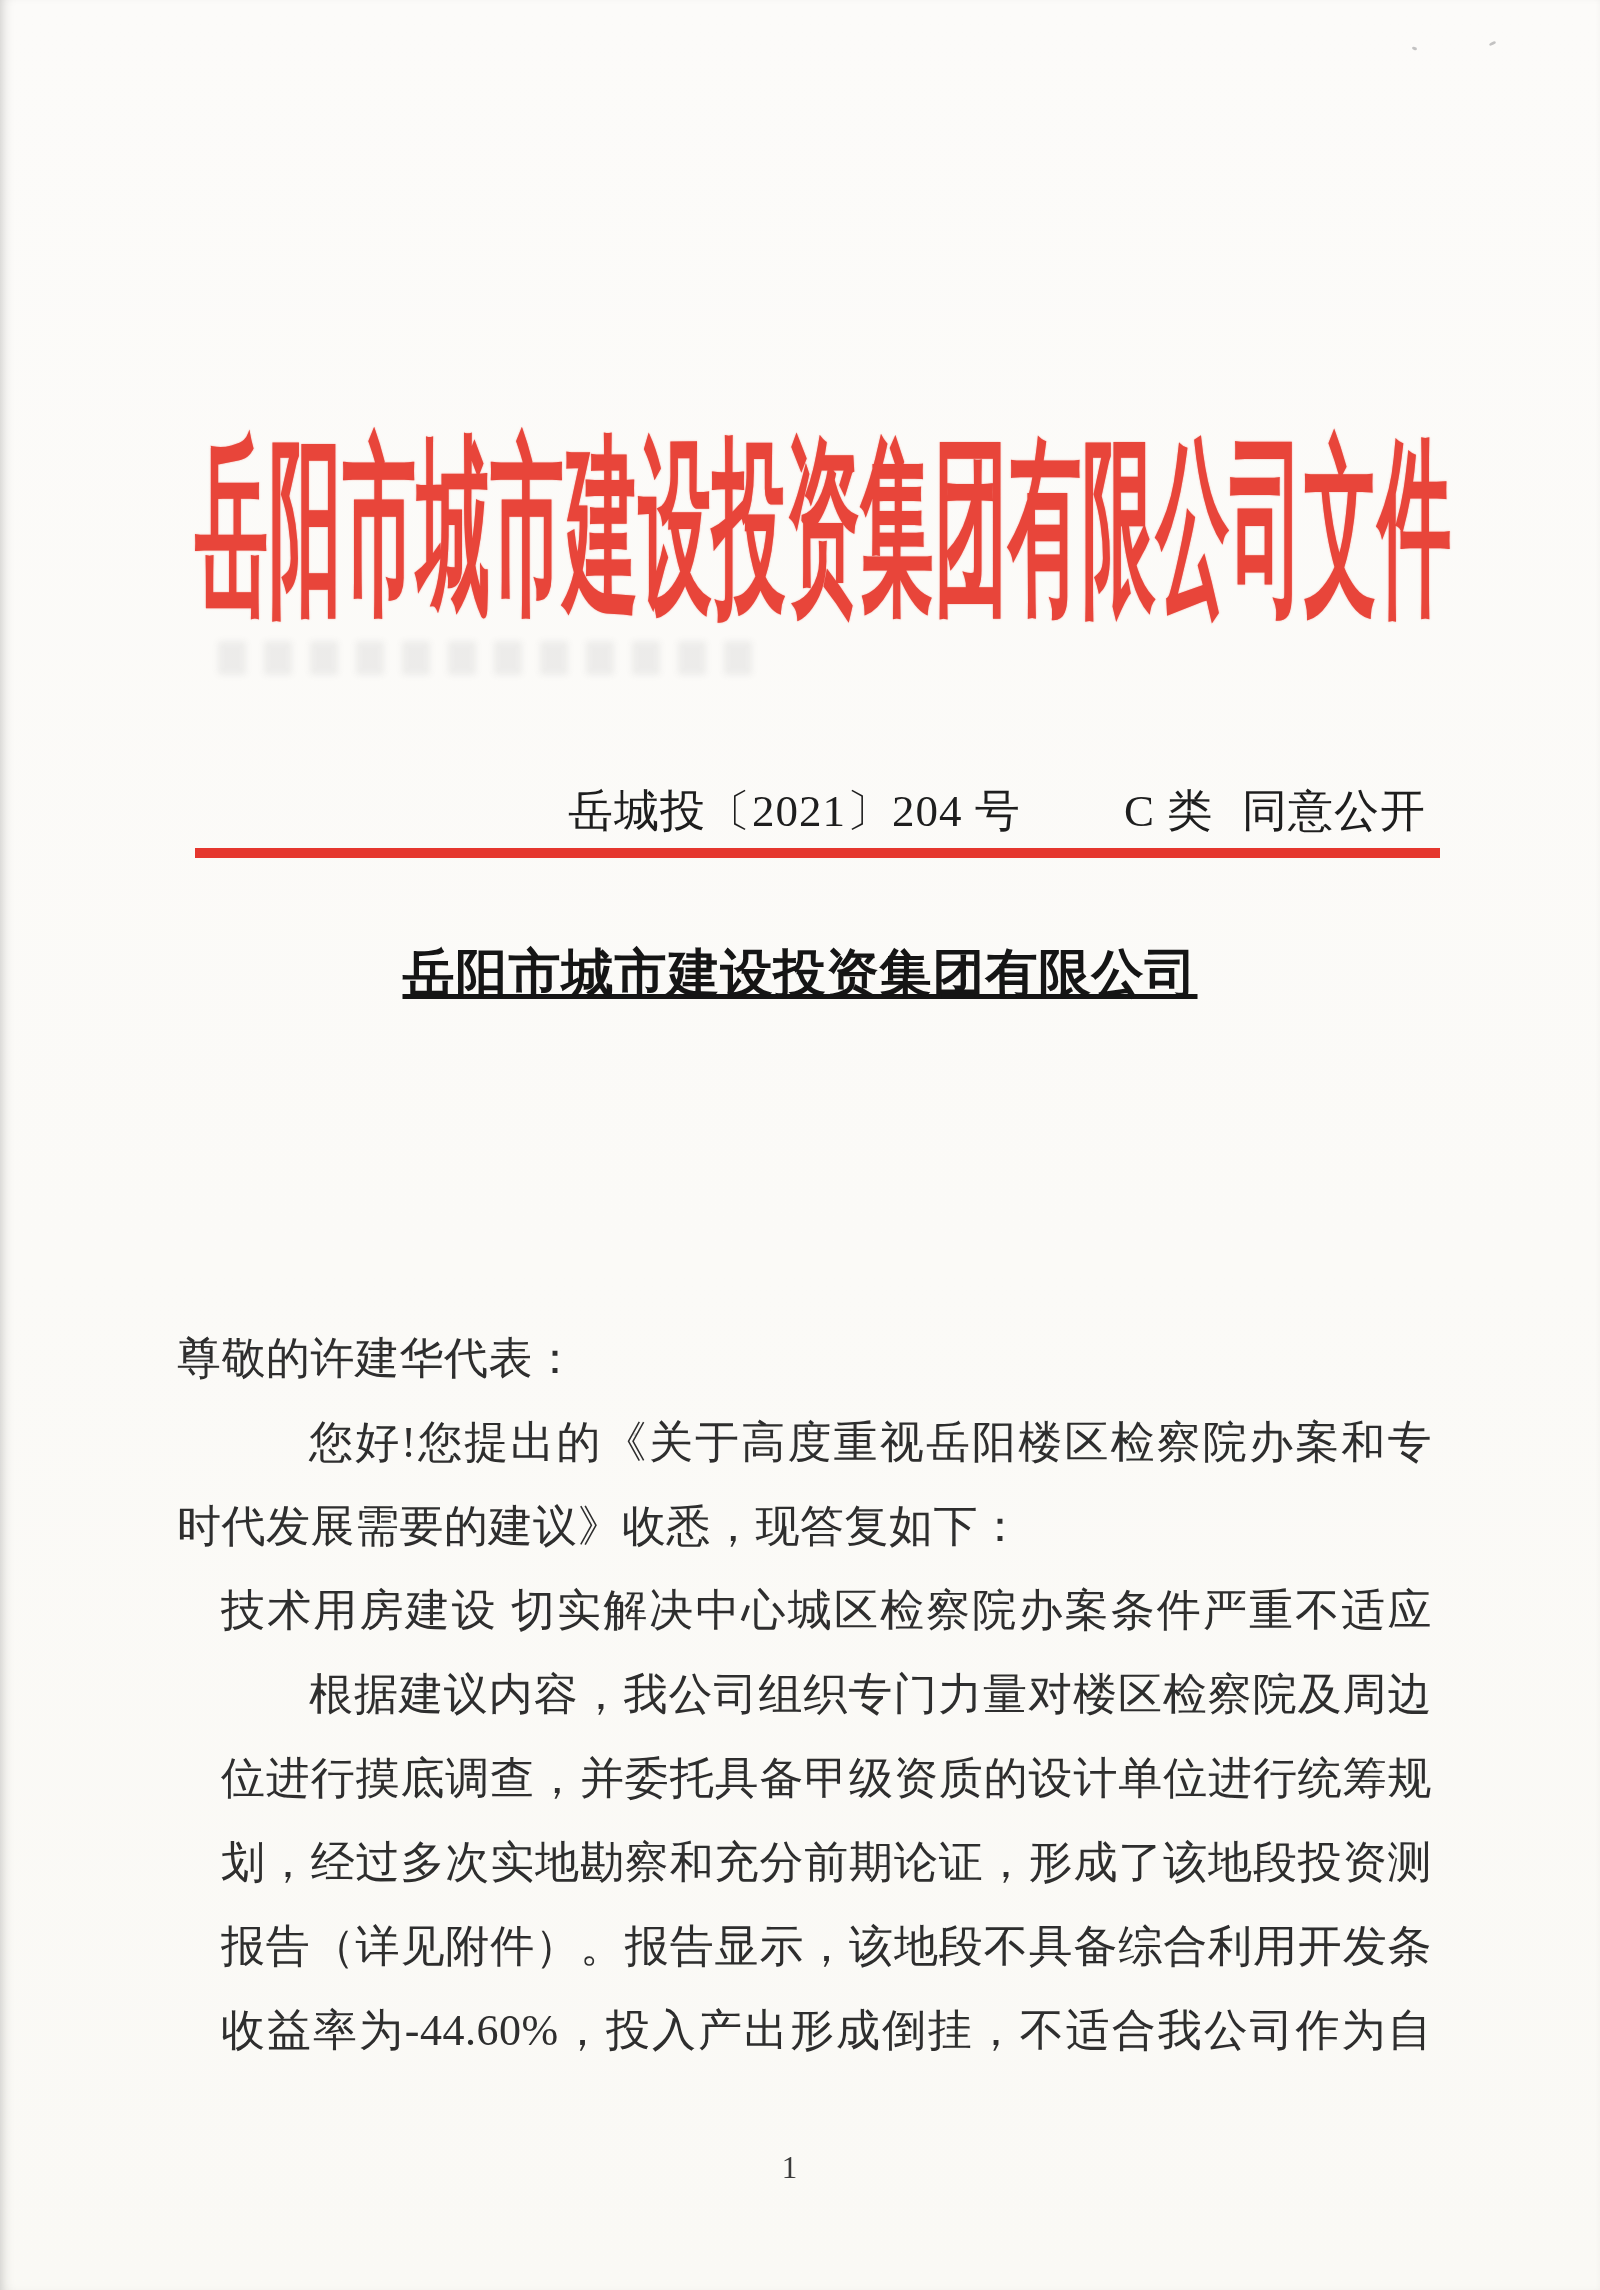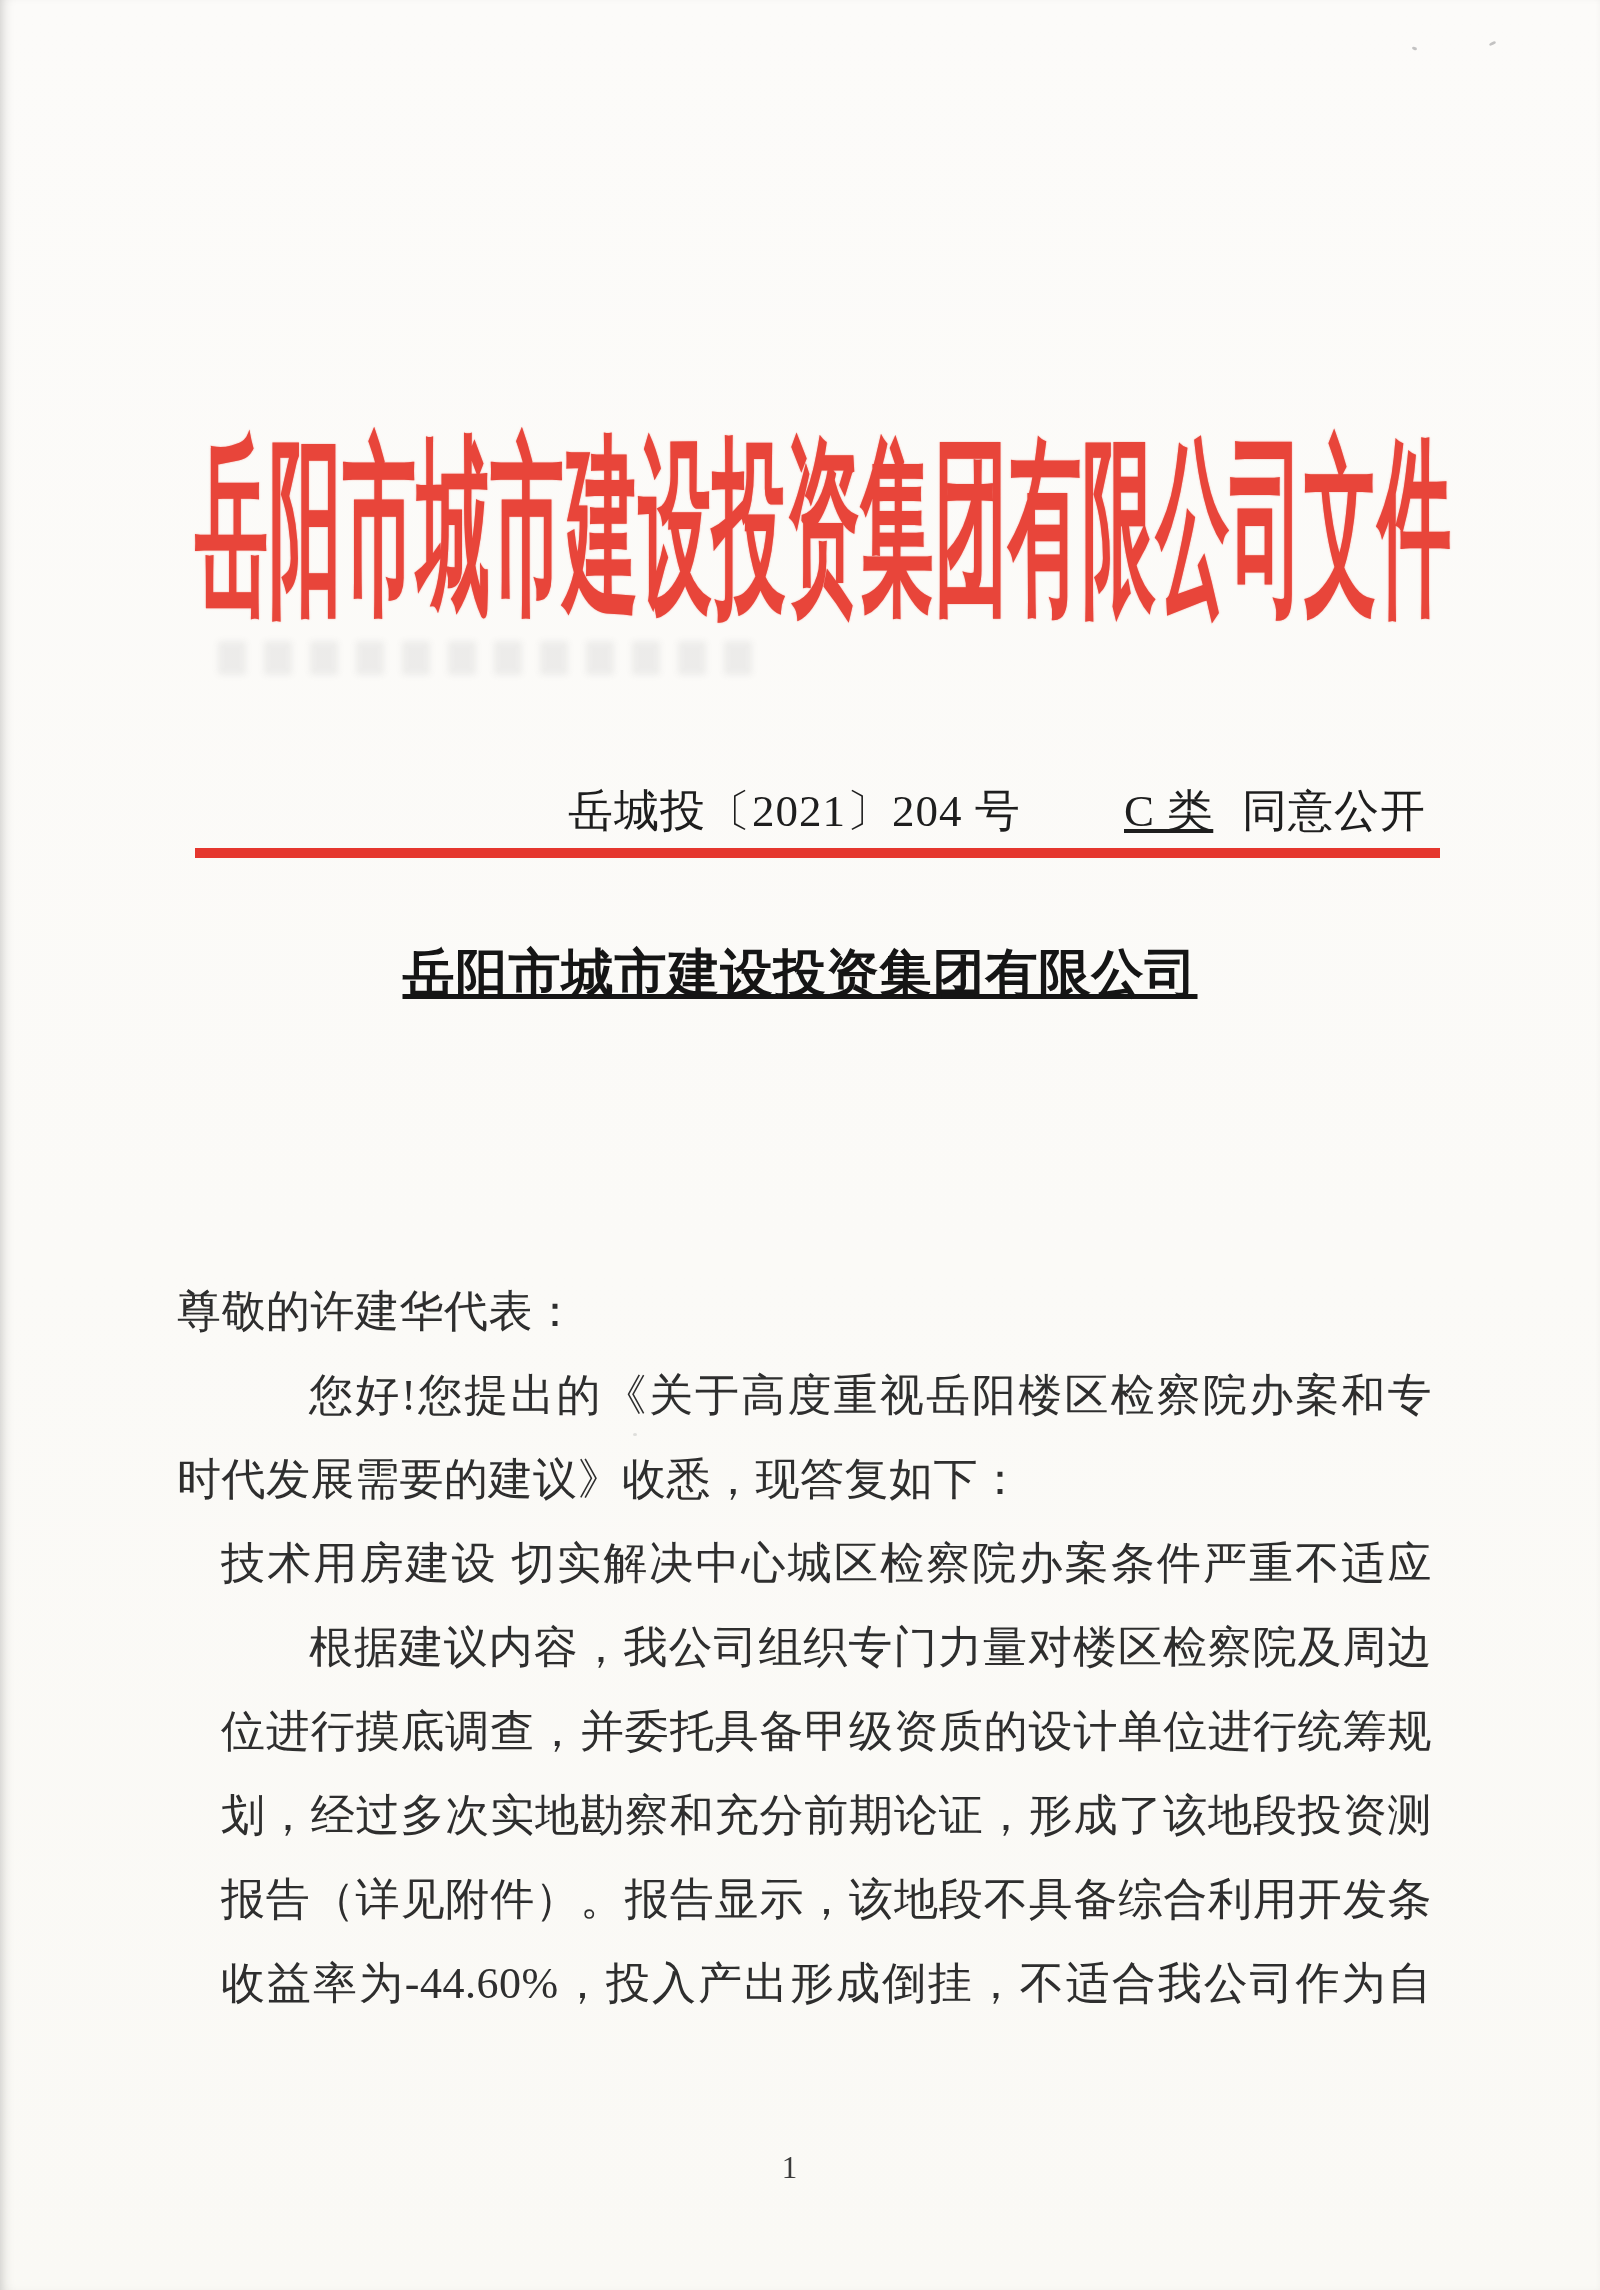--- a/index.html
+++ b/index.html
@@ -66,21 +66,21 @@
   .docline span{
     position:absolute;
     top:785px;
     font-size:45px;
     line-height:52px;
     color:#1e1e1e;
     letter-spacing:1px;
     white-space:nowrap;
   }
   .doc-number{left:568px;}
-  .doc-class{left:1124px;text-decoration:underline;}
+  .doc-class{left:1124px;}
   .doc-public{left:1242px;}
 
   
   .red-rule{
     position:absolute;
     left:195px; top:848px;
     width:1245px; height:10px;
     background:var(--rule_red);
   }
 
@@ -94,21 +94,21 @@
     line-height:87px;
     font-weight:bold;
     color:var(--title_text);
     letter-spacing:1px;
     text-decoration:underline;
   }
 
   
   .body-text{
     position:absolute;
-    left:177px; top:1270px;
+    left:177px; top:1317px;
     width:1255px;
     font-size:44px;
     color:var(--text);
     letter-spacing:.5px;
   }
   .bline{
     height:84px;
     line-height:84px;
     white-space:nowrap;
   }

